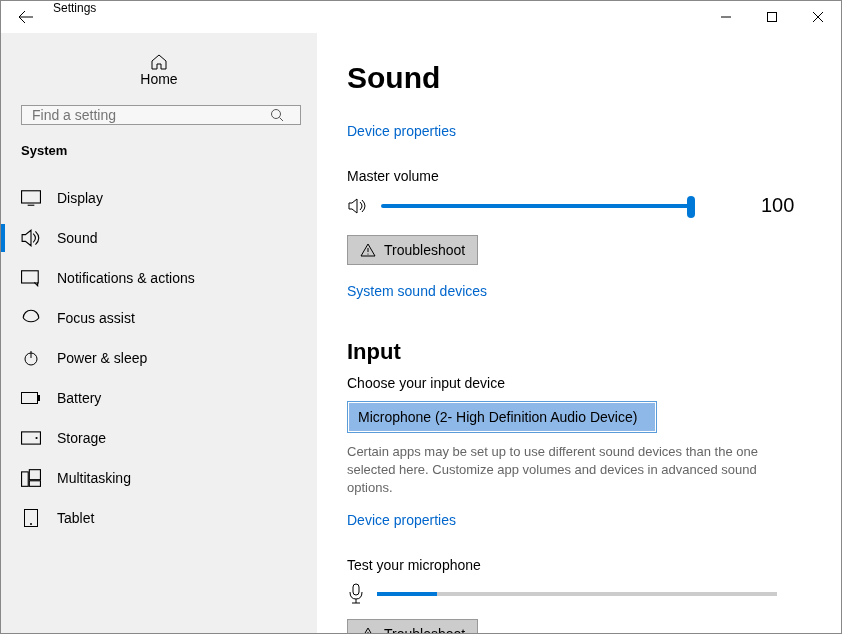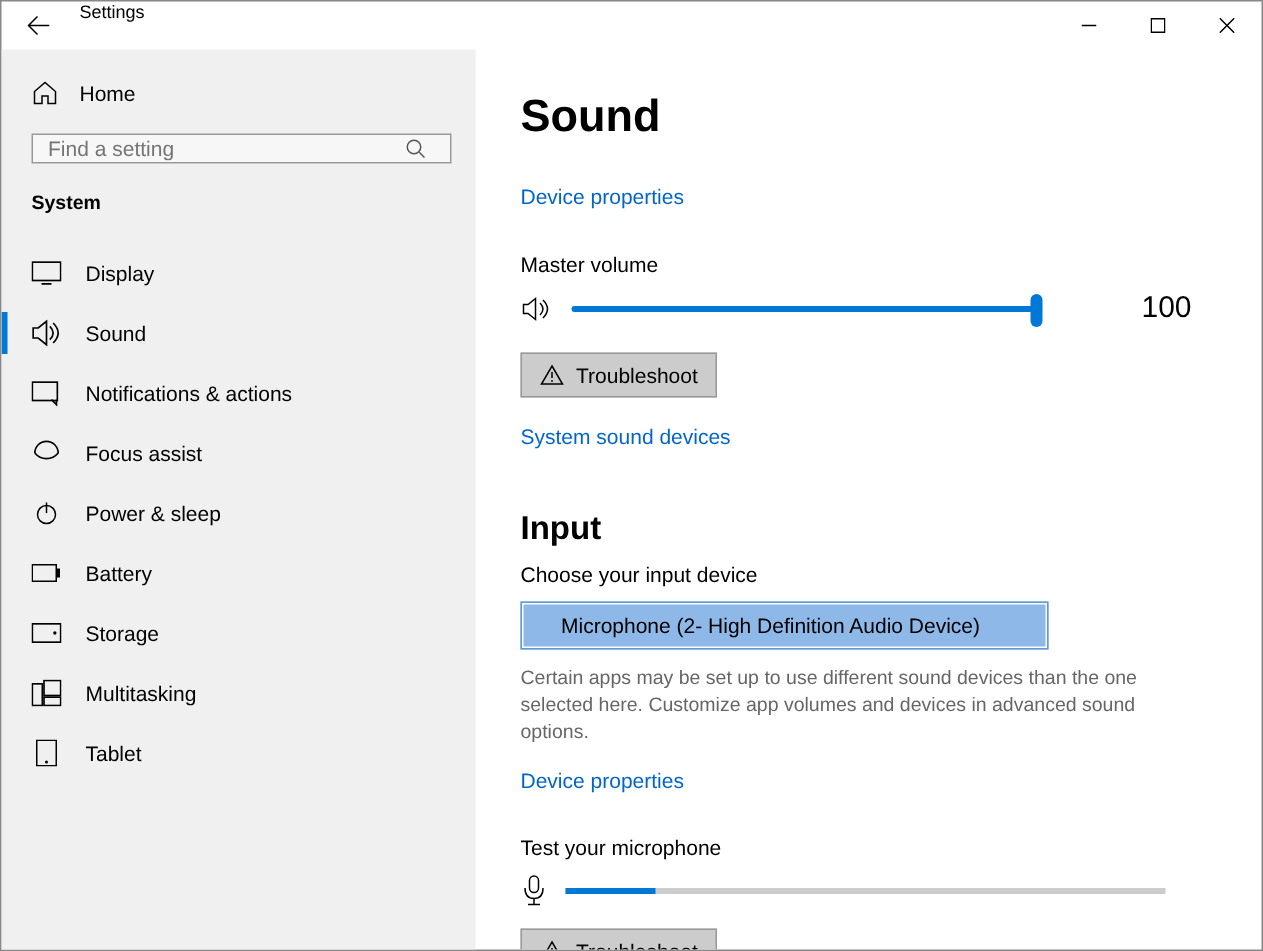--- a/index.html
+++ b/index.html
@@ -4,42 +4,42 @@
 <style>
   * { box-sizing: border-box; margin: 0; padding: 0; font-family: "Segoe UI", Arial, sans-serif; }
   body { width: 842px; height: 634px; background: #fff; overflow: hidden; border: 1px solid #888; }
   .titlebar { height: 32px; display: flex; align-items: flex-start; }
   .titlebar .back { width: 48px; height: 32px; display:flex; align-items:center; justify-content:center; }
   .titlebar .title { font-size: 12px; color: #000; padding-left: 4px; }
   .titlebar .spacer { flex: 1; }
   .win-btn { width: 46px; height: 32px; display:flex; align-items:center; justify-content:center; }
   .container { display:flex; height: calc(634px - 32px); }
   .sidebar { width: 316px; background: #f0f0f0; border-right: 0; padding-top: 14px; position:relative; }
-  .home-row { display:flex; align-items:center; gap:14px; padding: 6px 20px 18px 20px; font-size:14px; }
+  .home-row { display:flex; align-items:center; padding: 6px 20px 18px 20px; font-size:14px;flex-direction:column; }
   .search-wrap { margin: 0 20px 18px 20px; width: 280px; height: 20px; border:1px solid #999; display:flex; align-items:center; background:#f7f7f7; }
   .search-wrap input { flex:1; border:0; background:transparent; padding:0 10px; font-size:14px; color:#666; outline:none; }
   .search-wrap .sicon { width: 30px; text-align:center; color:#555; }
   .section-label { font-size:13px; font-weight:600; padding: 0 20px 14px 20px; }
   .nav { list-style:none; margin-top: 6px; }
   .nav li { display:flex; align-items:center; gap:16px; padding: 11px 20px; font-size:14px; cursor:pointer; position:relative; }
   .nav li.active::before { content:""; position:absolute; left:0; top:6px; bottom:6px; width:4px; background:#0078d7; }
   .nav li .nicon { width: 20px; height:18px; }
   .main { flex:1; padding: 28px 50px 0 30px; overflow-y:hidden; position:relative; height: 602px; }
   h1 { font-weight:600; font-size: 30px; margin-bottom: 28px; }
   .link { color:#0066cc; font-size:14px; cursor:pointer; }
   .label { font-size:14px; margin-top:29px; margin-bottom:10px; }
   .slider-row { display:flex; align-items:center; gap: 30px; margin-bottom: 18px; }
   .slider-row .sicon { width:24px; }
   .slider-wrap { display:flex; align-items:center; gap:10px; }
   .slider-track { width: 310px; height:4px; background:#0078d7; position:relative; border-radius:2px; }
   .slider-thumb { position:absolute; right:-4px; top:-8px; width:8px; height:22px; background:#0078d7; border-radius:4px; }
   .vol-value { font-size:20px; margin-left: 40px; }
   .btn { display:inline-flex; align-items:center; gap:8px; background:#ccc; border:1px solid #999; padding: 6px 12px; font-size:14px; cursor:pointer; }
   h2 { font-weight:600; font-size:22px; margin-top: 40px; margin-bottom: 10px; }
-  .dropdown { width: 352px; height: 32px; border:1px solid #999; display:flex; align-items:center; padding: 0 26px; font-size:14px; background:#9cc8f5; color:#000; cursor:pointer; }
+  .dropdown { width: 310px; height: 32px; border:1px solid #999; display:flex; align-items:center; padding: 0 10px; font-size:14px; background:#9cc8f5; color:#000; cursor:pointer; }
   .dropdown.highlight { background:#8eb8e8; border:1px solid #5a9bd8; box-shadow: inset 0 0 0 1px #fff; }
   .hint { font-size:13px; color:#666; margin-top:10px; line-height:1.4; }
   .mic-row { display:flex; align-items:center; gap:12px; margin-top:8px; }
   .mic-track { width:400px; height:4px; background:#ccc; position:relative; }
   .mic-fill { position:absolute; left:0; top:0; bottom:0; width:60px; background:#0078d7; }
   svg { display:block; }
 </style>
 </head>
 <body>
 

